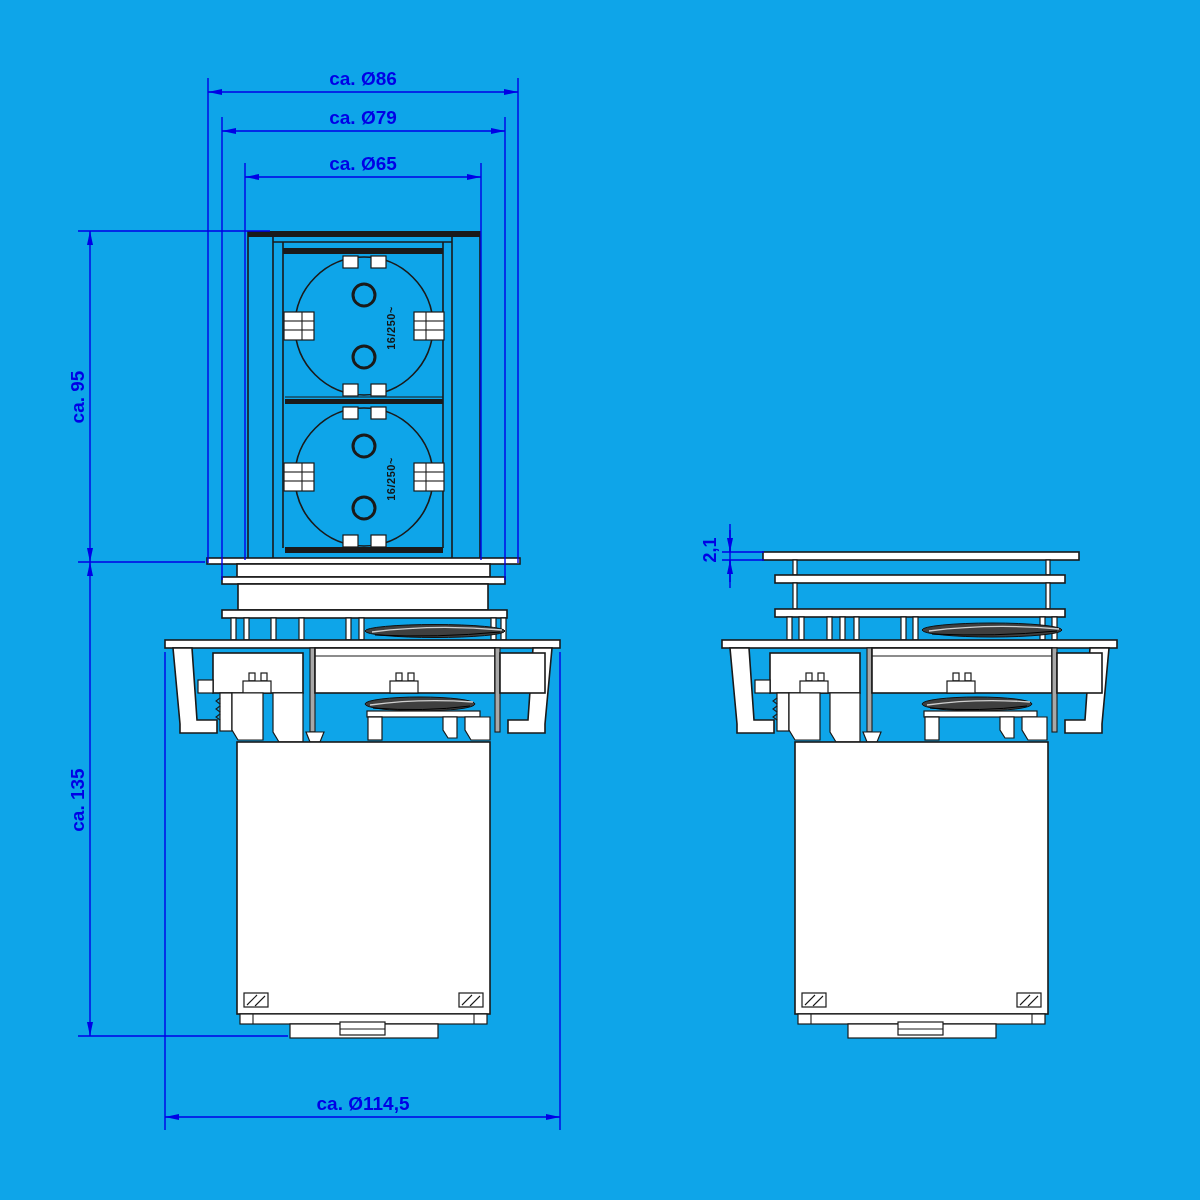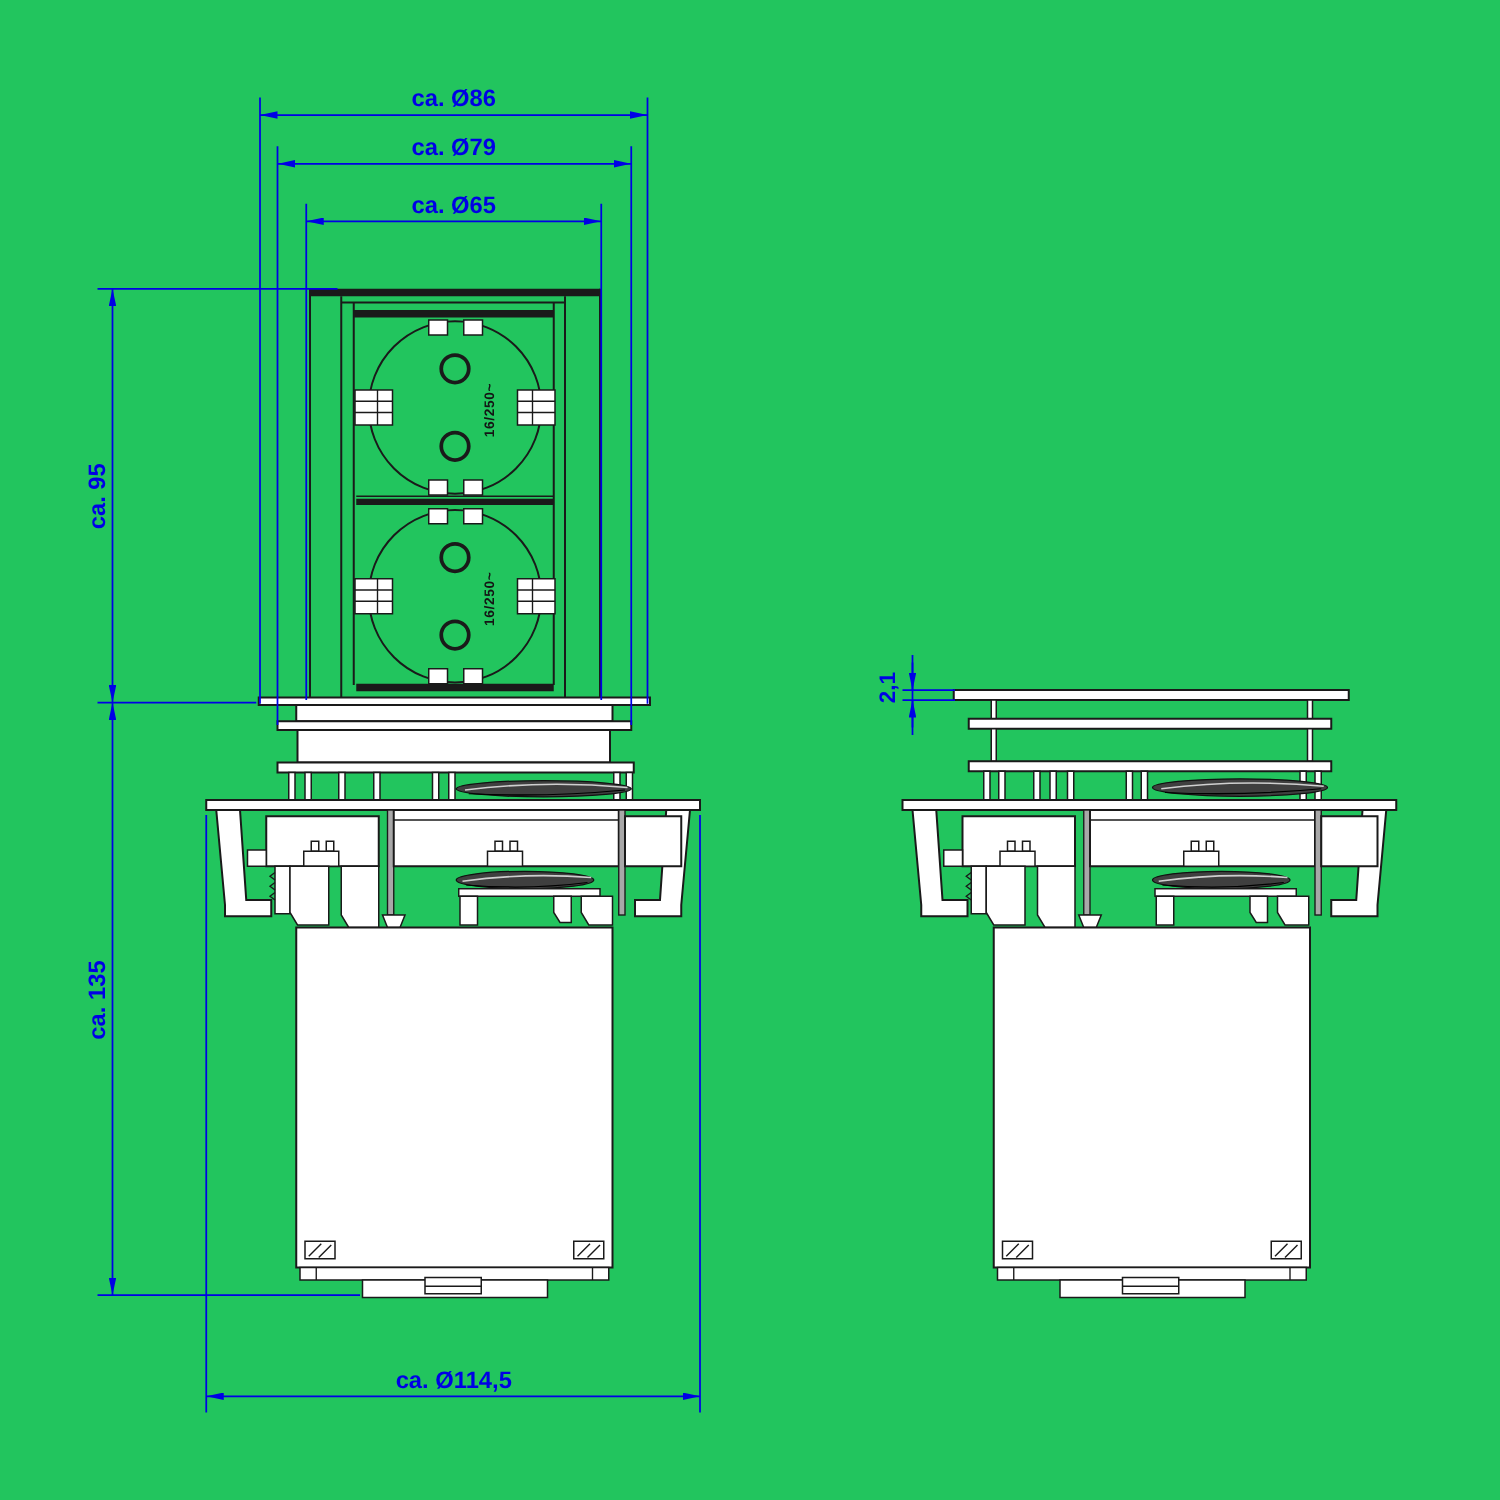--- a/index.html
+++ b/index.html
@@ -1,16 +1,16 @@
 <!DOCTYPE html>
 <html><head>
 <meta charset="utf-8">
 <style>
   html,body{margin:0;padding:0;background:#ffffff;}
-  .canvas{width:1200px;height:1200px;background:#22c55e;position:relative;overflow:hidden;}
+  .canvas{width:1200px;height:1200px;background:#0ea5e9;position:relative;overflow:hidden;}
   svg{display:block;}
   
   .ln{stroke:#1a1a1a;stroke-width:1.6;fill:none;}
   .lt{stroke:#1a1a1a;stroke-width:1.1;fill:none;}
   .fw{fill:#ffffff;stroke:#1a1a1a;stroke-width:1.6;}
   .fwt{fill:#ffffff;stroke:#1a1a1a;stroke-width:1.2;}
   .fd{fill:#1a1a1a;stroke:none;}
   .slot{fill:#a8a8a8;stroke:#1a1a1a;stroke-width:1.1;}
   .lens{fill:#3f3f3f;stroke:#111111;stroke-width:1;}
   .streak-w{stroke:#cfcfcf;stroke-width:1.3;fill:none;}

